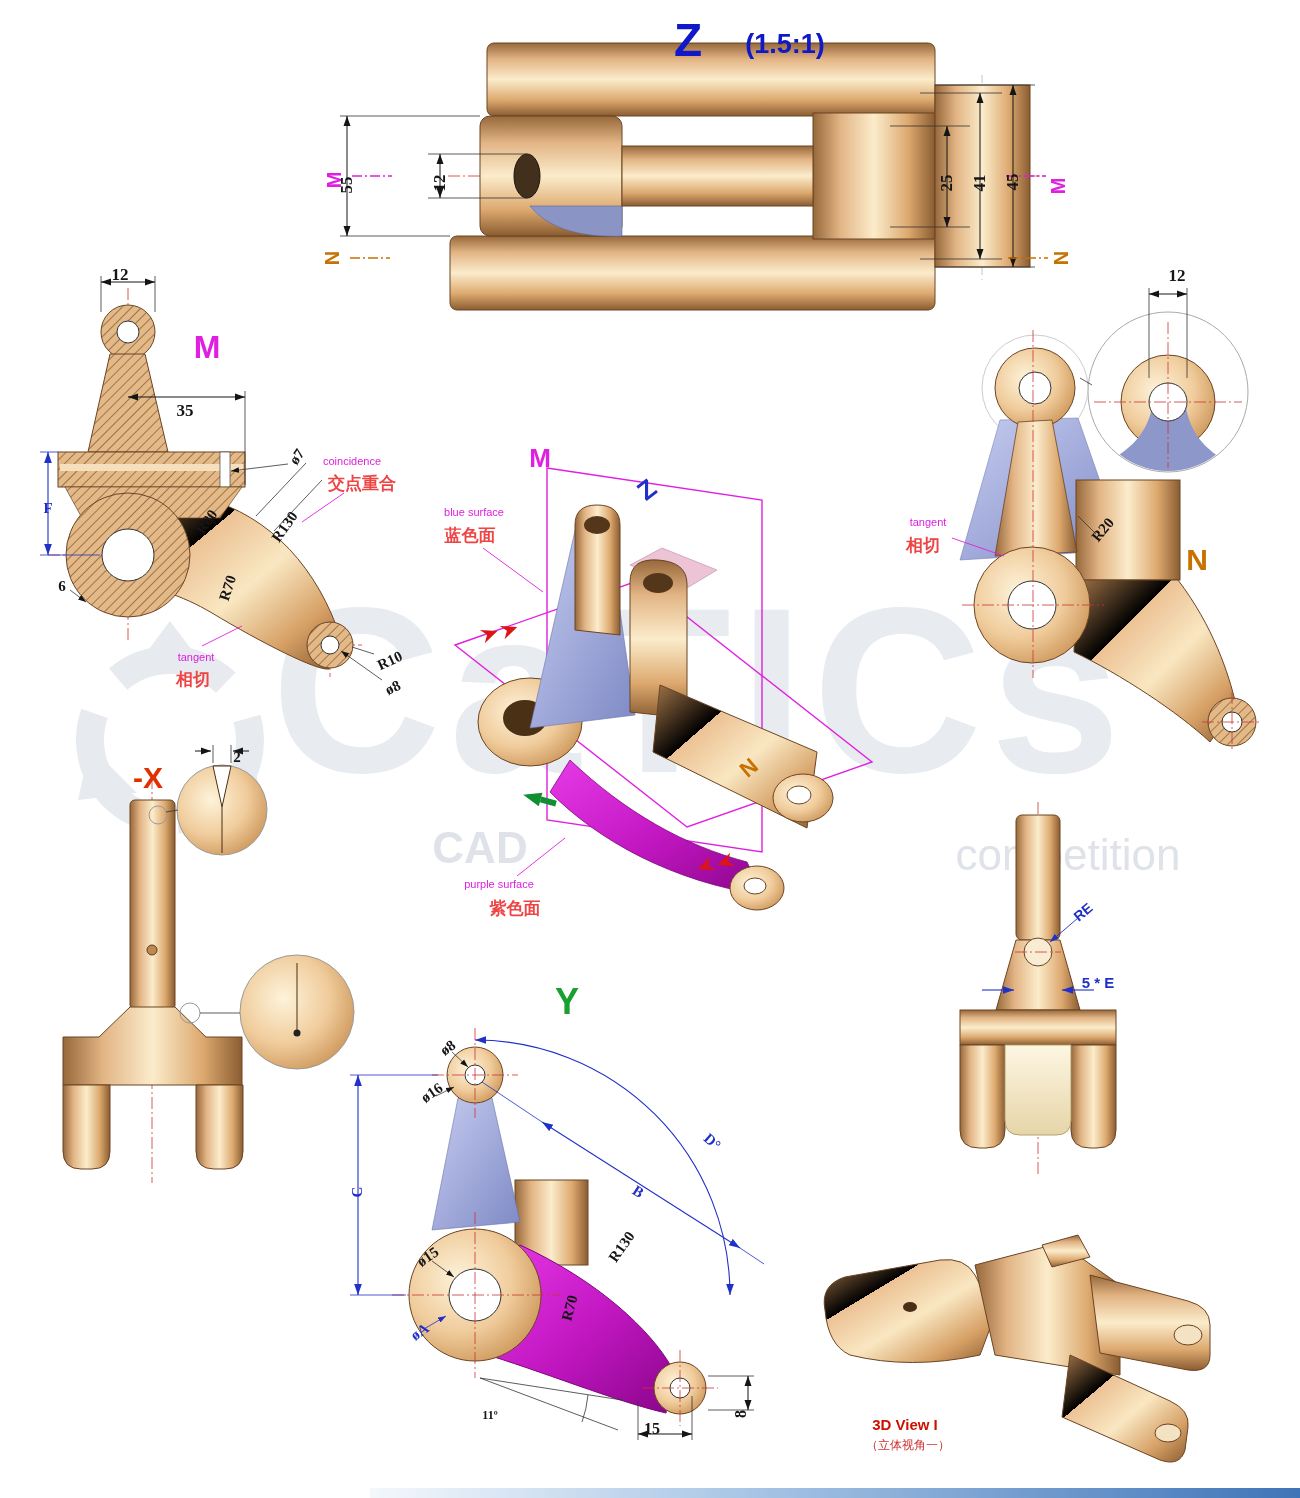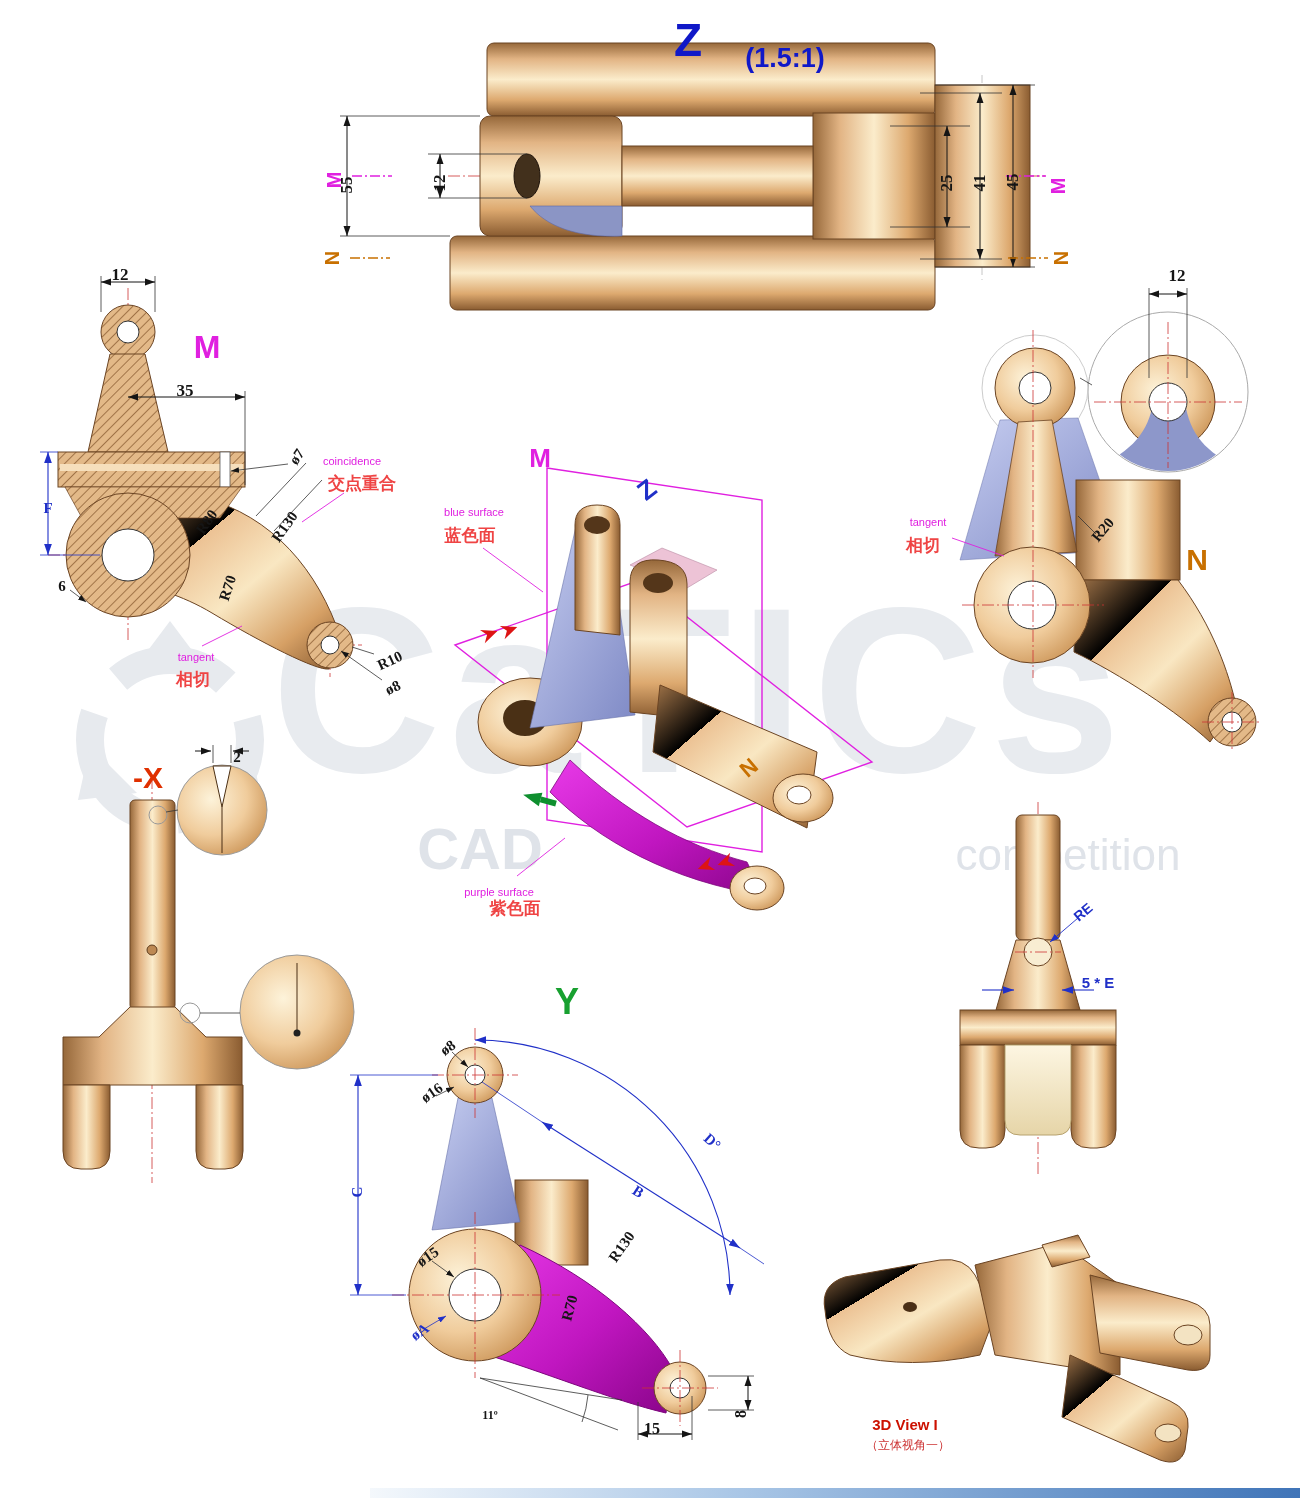--- a/index.html
+++ b/index.html
@@ -32,21 +32,21 @@
   .plane{ fill:none; stroke:#e020e0; stroke-width:1.4; }
   .footerbar { position:absolute; left:370px; top:1488px; width:930px; height:10px; z-index:2;
                background:linear-gradient(90deg,#f4f8fc,#a9c6e6 40%,#3f74b8); }
 </style>
 </head>
 <body>
 
 <div class="canvas">
 
   <span class="wmtxt" style="left:700px;top:690px;font-size:235px;letter-spacing:8px;">CaTICs</span>
-  <span class="wmtxt" style="left:480px;top:848px;font-size:58px;color:#dfe3e9;">CAD</span>
+  <span class="wmtxt" style="left:480px;top:848px;font-size:44px;color:#dfe3e9;">CAD</span>
   <span class="wmtxt" style="left:1068px;top:855px;font-size:44px;font-weight:normal;color:#dfe3e9;">competition</span>
   <svg style="left:45px;top:615px;z-index:0;" width="250" height="250" viewBox="0 0 250 250">
     <circle cx="125" cy="125" r="80" fill="none" stroke="#e7eaee" stroke-width="28" stroke-dasharray="118 42"></circle>
     <polygon fill="#e7eaee" points="125,6 158,50 92,50"></polygon>
     <polygon fill="#e7eaee" points="33,185 45,131 92,178"></polygon>
     <polygon fill="#e7eaee" points="217,185 172,178 205,131"></polygon>
   </svg>
 
   <svg width="0" height="0" style="position:absolute" aria-hidden="true">
     <defs>
@@ -353,53 +353,53 @@
       <path d="M185,60 L270,38 L330,80 L330,170 L205,150 Z" fill="url(#gCopV)" stroke="#6b4423"></path>
       <path d="M252,40 L288,30 L300,52 L262,62 Z" fill="url(#gCopH)" stroke="#6b4423"></path>
       <path d="M300,70 L398,96 Q420,102 420,120 L420,150 Q420,168 398,165 L310,148 Z" fill="url(#gCopH)" stroke="#6b4423"></path>
       <ellipse cx="398" cy="130" rx="14" ry="10" fill="#f3e3c2" stroke="#6b4423"></ellipse>
       <path d="M280,150 L380,196 Q400,205 398,222 L395,245 Q390,262 370,255 L272,212 Z" fill="url(#gCopD)" stroke="#6b4423"></path>
       <ellipse cx="378" cy="228" rx="13" ry="9" fill="#f3e3c2" stroke="#6b4423"></ellipse>
     </g>
   </svg>
 
   <span class="lbl sans" style="left:688px;top:40px;font-size:46px;color:#1018c8;">Z</span>
-  <span class="lbl sans" style="left:785px;top:44px;font-size:27px;color:#1018c8;margin-top:14px;">(1.5:1)</span>
+  <span class="lbl sans" style="left:785px;top:44px;font-size:27px;color:#1018c8;">(1.5:1)</span>
   <span class="lbl" style="left:347px;top:185px;transform:translate(-50%,-50%) rotate(-90deg);">55</span>
   <span class="lbl" style="left:440px;top:183px;transform:translate(-50%,-50%) rotate(-90deg);">12</span>
   <span class="lbl" style="left:947px;top:183px;transform:translate(-50%,-50%) rotate(-90deg);">25</span>
   <span class="lbl" style="left:980px;top:183px;transform:translate(-50%,-50%) rotate(-90deg);">41</span>
   <span class="lbl" style="left:1013px;top:182px;transform:translate(-50%,-50%) rotate(-90deg);">45</span>
   <span class="lbl sans mag" style="left:334px;top:180px;font-size:20px;transform:translate(-50%,-50%) rotate(-90deg);">M</span>
   <span class="lbl sans mag" style="left:1058px;top:186px;font-size:20px;transform:translate(-50%,-50%) rotate(-90deg);">M</span>
   <span class="lbl sans orange" style="left:332px;top:258px;font-size:20px;transform:translate(-50%,-50%) rotate(-90deg);">N</span>
   <span class="lbl sans orange" style="left:1061px;top:258px;font-size:20px;transform:translate(-50%,-50%) rotate(-90deg);">N</span>
 
   <span class="lbl sans mag" style="left:207px;top:347px;font-size:32px;">M</span>
   <span class="lbl" style="left:120px;top:275px;">12</span>
-  <span class="lbl" style="left:185px;top:391px;text-align:center;">35</span>
+  <span class="lbl" style="left:185px;top:411px;text-align:center;">35</span>
   <span class="lbl sm" style="left:297px;top:457px;transform:translate(-50%,-50%) rotate(-55deg);">ø7</span>
   <span class="lbl note" style="left:352px;top:461px;">coincidence</span>
   <span class="lbl zh" style="left:362px;top:483px;">交点重合</span>
   <span class="lbl sm blue" style="left:48px;top:508px;">F</span>
   <span class="lbl sm" style="left:207px;top:522px;transform:translate(-50%,-50%) rotate(-55deg);">R80</span>
   <span class="lbl sm" style="left:285px;top:527px;transform:translate(-50%,-50%) rotate(-55deg);">R130</span>
   <span class="lbl sm" style="left:228px;top:588px;transform:translate(-50%,-50%) rotate(-72deg);">R70</span>
   <span class="lbl sm" style="left:62px;top:586px;">6</span>
   <span class="lbl note" style="left:196px;top:657px;">tangent</span>
   <span class="lbl zh" style="left:193px;top:679px;">相切</span>
   <span class="lbl sm" style="left:390px;top:661px;transform:translate(-50%,-50%) rotate(-25deg);">R10</span>
   <span class="lbl sm" style="left:393px;top:688px;transform:translate(-50%,-50%) rotate(-25deg);">ø8</span>
 
   <span class="lbl sans mag" style="left:540px;top:458px;font-size:26px;">M</span>
   <span class="lbl sans blue" style="left:647px;top:490px;font-size:26px;transform:translate(-50%,-50%) rotate(-38deg);">Z</span>
   <span class="lbl note" style="left:474px;top:512px;text-align:center;">blue surface</span>
   <span class="lbl zh" style="left:470px;top:535px;">蓝色面</span>
   <span class="lbl sans orange" style="left:749px;top:768px;font-size:22px;transform:translate(-50%,-50%) rotate(-40deg);">N</span>
-  <span class="lbl note" style="left:499px;top:884px;margin-top:8px;">purple surface</span>
+  <span class="lbl note" style="left:499px;top:884px;">purple surface</span>
   <span class="lbl zh" style="left:515px;top:908px;">紫色面</span>
 
   <span class="lbl" style="left:1177px;top:276px;">12</span>
   <span class="lbl note" style="left:928px;top:522px;">tangent</span>
   <span class="lbl zh" style="left:923px;top:545px;">相切</span>
   <span class="lbl sm" style="left:1103px;top:530px;transform:translate(-50%,-50%) rotate(-50deg);">R20</span>
   <span class="lbl sans orange" style="left:1197px;top:560px;font-size:30px;">N</span>
 
   <span class="lbl sans" style="left:148px;top:778px;font-size:30px;color:#e03000;">-X</span>
   <span class="lbl sm" style="left:237px;top:757px;">2</span>

